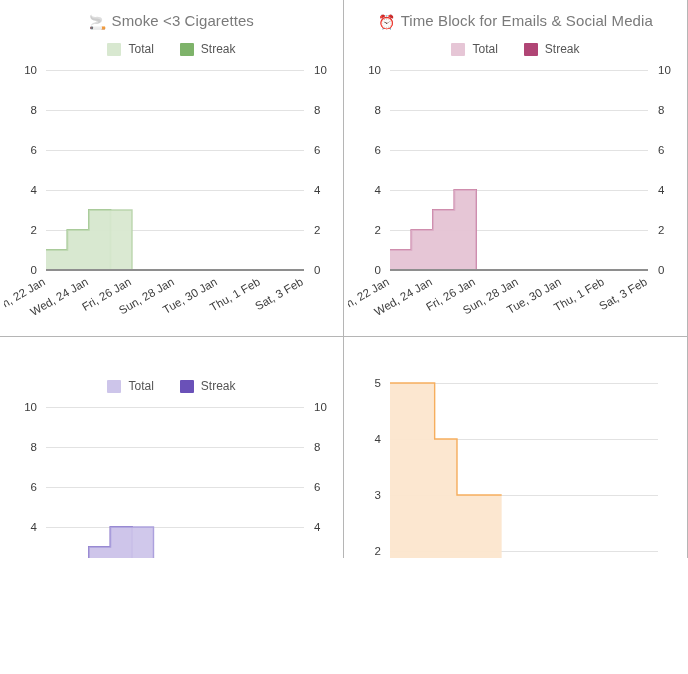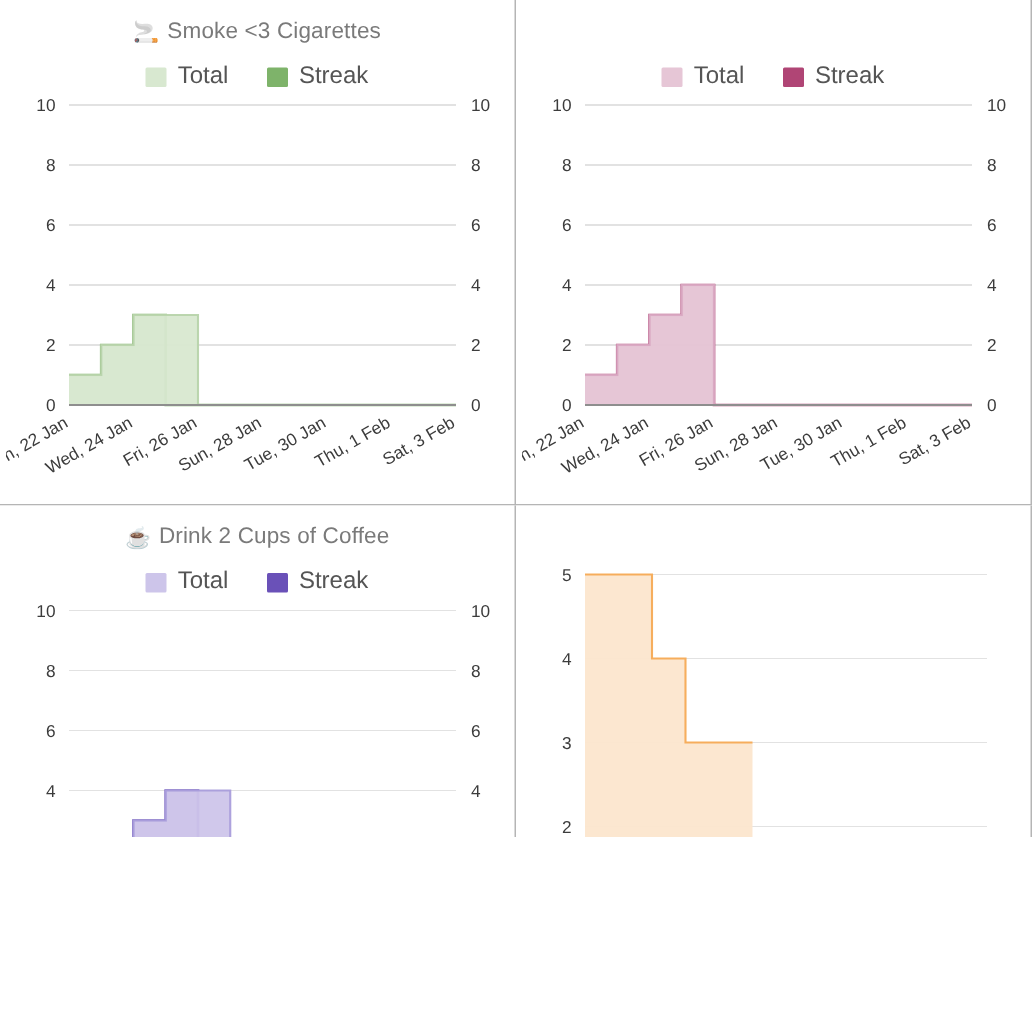--- a/index.html
+++ b/index.html
@@ -60,21 +60,21 @@
   }
   .legend {
     position: absolute;
     top: 38px;
     left: 0;
     right: 0;
     display: flex;
     justify-content: center;
     align-items: center;
     gap: 26px;
-    font-size: 16px;
+    font-size: 12px;
     color: #555555;
   }
   .legend-item {
     display: flex;
     align-items: center;
     gap: 7px;
   }
   .swatch {
     width: 14px;
     height: 13px;
@@ -158,20 +158,23 @@
             <text x="171" y="280" text-anchor="end" class="xtick" transform="rotate(-30 171 280)">Sun, 28 Jan</text>
             <text x="214" y="280" text-anchor="end" class="xtick" transform="rotate(-30 214 280)">Tue, 30 Jan</text>
             <text x="257" y="280" text-anchor="end" class="xtick" transform="rotate(-30 257 280)">Thu, 1 Feb</text>
             <text x="300" y="280" text-anchor="end" class="xtick" transform="rotate(-30 300 280)">Sat, 3 Feb</text>
           </svg>
       </div>
     </div>
 
     <div class="panel col2">
       <div class="panel-inner">
+        <div class="chart-title">
+          <span class="title-icon">⏰</span><span>Time Block for Emails &amp; Social Media</span>
+        </div>
         <div class="legend">
           <span class="legend-item">
             <span class="swatch" style="background:#e6c6d6"></span>
             <span>Total</span>
           </span>
           <span class="legend-item">
             <span class="swatch" style="background:#b04575"></span>
             <span>Streak</span>
           </span>
         </div>
@@ -205,23 +208,20 @@
             <text x="171" y="280" text-anchor="end" class="xtick" transform="rotate(-30 171 280)">Sun, 28 Jan</text>
             <text x="214" y="280" text-anchor="end" class="xtick" transform="rotate(-30 214 280)">Tue, 30 Jan</text>
             <text x="257" y="280" text-anchor="end" class="xtick" transform="rotate(-30 257 280)">Thu, 1 Feb</text>
             <text x="300" y="280" text-anchor="end" class="xtick" transform="rotate(-30 300 280)">Sat, 3 Feb</text>
           </svg>
       </div>
     </div>
 
     <div class="panel">
       <div class="panel-inner">
-        <div class="chart-title">
-          <span class="title-icon">☕</span><span>Drink 2 Cups of Coffee</span>
-        </div>
         <div class="legend">
           <span class="legend-item">
             <span class="swatch" style="background:#cdc5ea"></span>
             <span>Total</span>
           </span>
           <span class="legend-item">
             <span class="swatch" style="background:#6a51b8"></span>
             <span>Streak</span>
           </span>
         </div>

